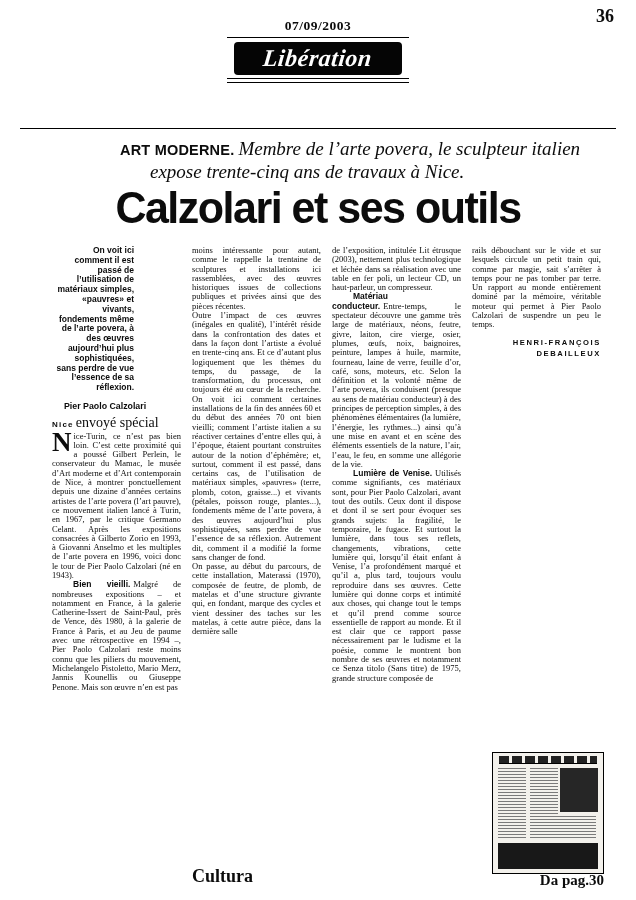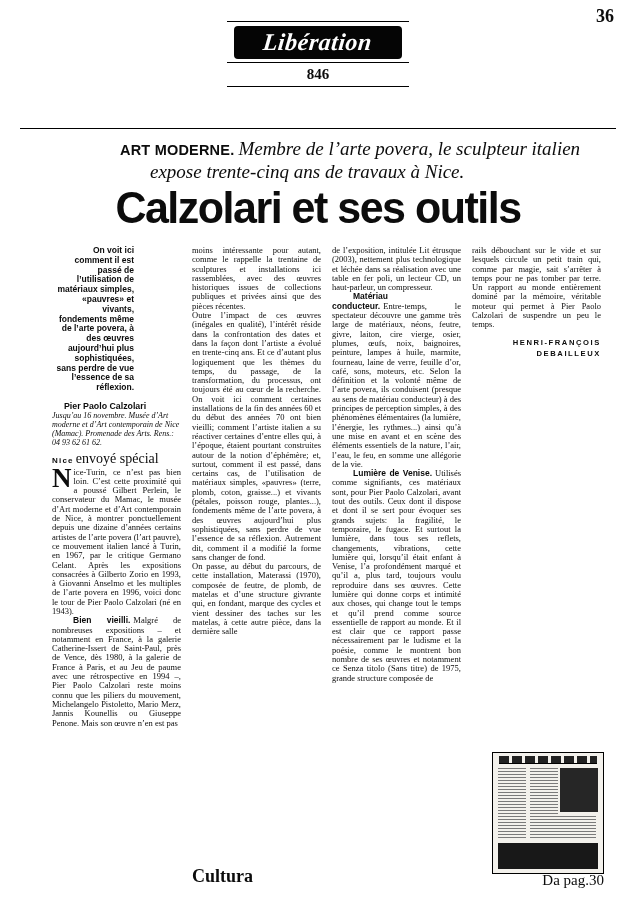--- a/index.html
+++ b/index.html
@@ -67,52 +67,51 @@
   .t-titlebar{position:absolute;top:3px;left:6px;right:6px;height:7px;
     background:repeating-linear-gradient(90deg,#222 0 10px,#f3f1ec 10px 13px);border-bottom:1px solid #000;}
   .t-col{position:absolute;background:repeating-linear-gradient(#7a7a7a 0 1px,transparent 1px 3px);}
   .t-col.a{top:15px;left:5px;width:28px;height:70px;}
   .t-col.b{top:15px;left:37px;width:28px;height:48px;}
   .t-photo{position:absolute;top:15px;right:5px;width:38px;height:44px;background:#262626;}
   .t-col.c{top:63px;left:37px;width:66px;height:22px;}
   .t-photo2{position:absolute;bottom:4px;left:5px;right:5px;height:26px;background:#181818;}
   
   .footer-cultura{position:absolute;left:192px;top:866px;font-weight:bold;font-size:18px;}
-  .footer-dapag{position:absolute;right:32px;top:872px;font-weight:normal;font-size:15px;}
+  .footer-dapag{position:absolute;right:32px;top:872px;font-weight:bold;font-size:15px;}
 </style>
 </head>
 <body>
 
 <div class="folio">36</div>
 
 <div class="clip-header">
+  <div class="clip-date">07/09/2003</div>
   <div class="hr-small"></div>
   <div class="logo-box">
     <span class="logo-text">Libération</span>
   </div>
   <div class="hr-small"></div>
-  <div class="issue">846</div>
   <div class="hr-small"></div>
 </div>
 <div class="rule-full"></div>
 
 <div class="kicker-block">
   <span class="kicker">ART MODERNE.</span>
   <span class="kicker-it">Membre de l’arte povera, le sculpteur italien</span>
   <span class="kicker-it kicker-line2">expose trente-cinq ans de travaux à Nice.</span>
 </div>
 <div class="headline">Calzolari et ses outils</div>
 
 <div class="cols">
 
   <div class="col col-1">
     <div class="standfirst">On voit ici comment il est passé de l’utilisation de matériaux simples, «pauvres» et vivants, fondements même de l’arte povera, à des œuvres aujourd’hui plus sophistiquées, sans perdre de vue l’essence de sa réflexion.</div>
     <div class="info-block">
       <span class="info-name">Pier Paolo Calzolari</span>
-      <span class="info-details">Jusqu’au 16 novembre. Musée d’Art moderne et d’Art contemporain de Nice (Mamac). Promenade des Arts. Rens.: 04 93 62 61 62.</span>
     </div>
     <div class="dateline">
       <span class="dateline-city">Nice</span>
       <span class="dateline-role">envoyé spécial</span>
     </div>
     <p><span class="dropcap">N</span><span>ice-Turin, ce n’est pas bien loin. C’est cette proximité qui a poussé Gilbert Perlein, le conservateur du Mamac, le musée d’Art moderne et d’Art contemporain de Nice, à montrer ponctuellement depuis une dizaine d’années certains artistes de l’arte povera (l’art pauvre), ce mouvement italien lancé à Turin, en 1967, par le critique Germano Celant. Après les expositions consacrées à Gilberto Zorio en 1993, à Giovanni Anselmo et les multiples de l’arte povera en 1996, voici donc le tour de Pier Paolo Calzolari (né en 1943).</span></p>
     <p><span class="lead-in">Bien vieilli.</span><span>Malgré de nombreuses expositions – et notamment en France, à la galerie Catherine-Issert de Saint-Paul, près de Vence, dès 1980, à la galerie de France à Paris, et au Jeu de paume avec une rétrospective en 1994 –, Pier Paolo Calzolari reste moins connu que les piliers du mouvement, Michelangelo Pistoletto, Mario Merz, Jannis Kounellis ou Giuseppe Penone. Mais son œuvre n’en est pas</span></p>
   </div>
 
   <div class="col col-2">

